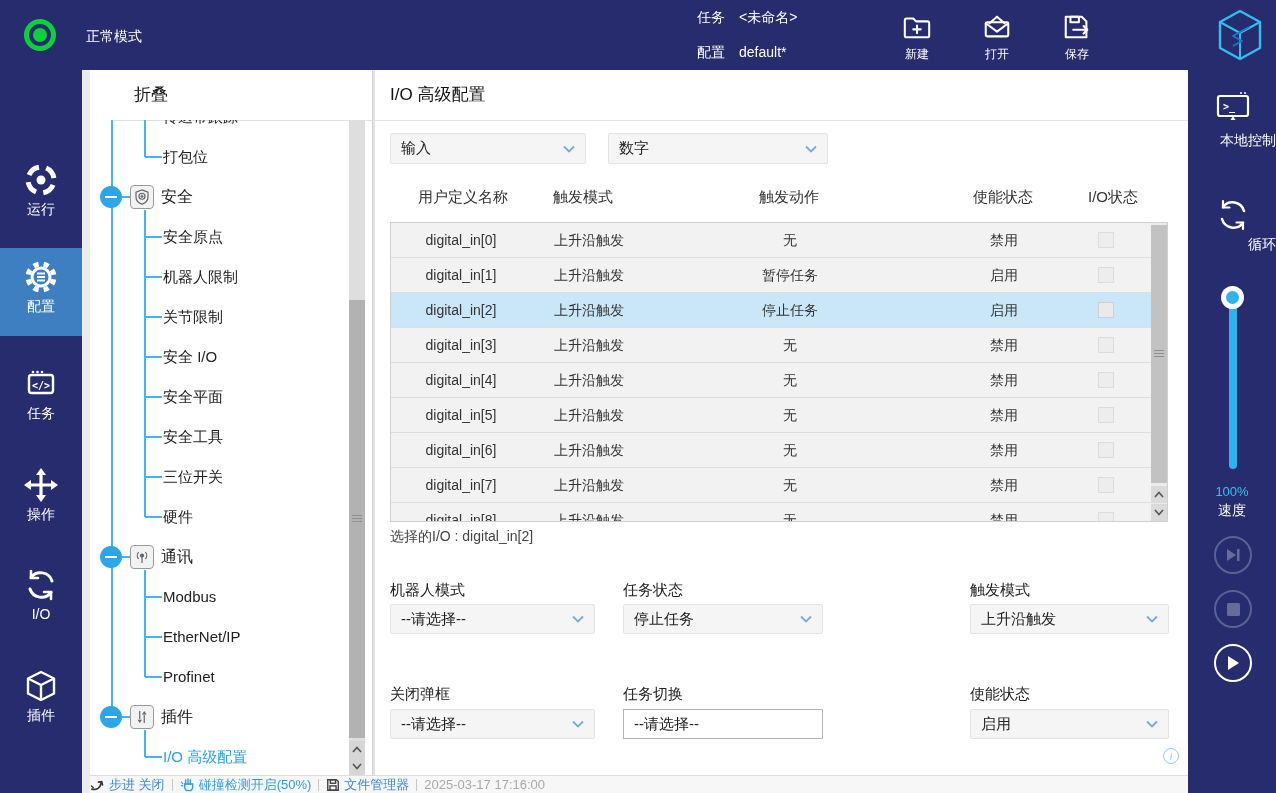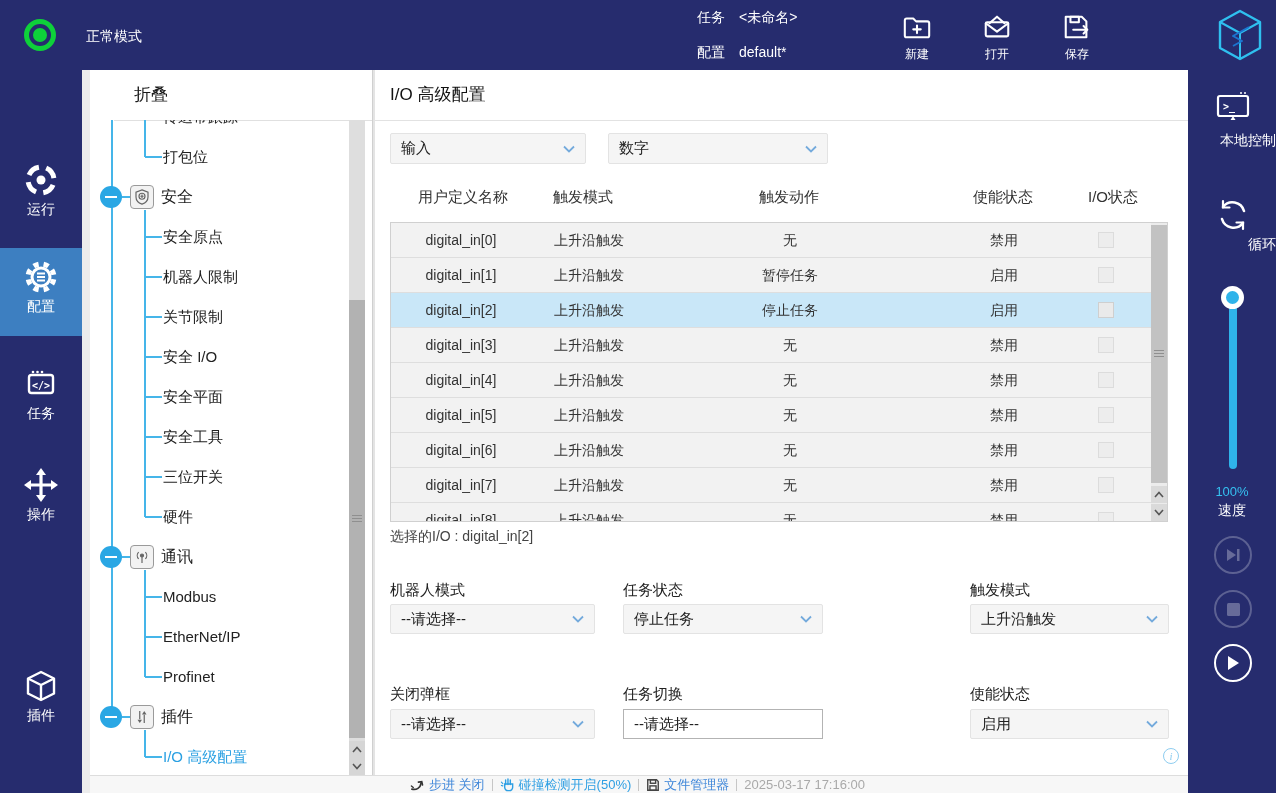--- a/index.html
+++ b/index.html
@@ -63,21 +63,21 @@
   .rb-lbl{position:absolute;width:88px;text-align:right;font-size:14px;}
   .rb-icon{position:absolute;}
   .slider-track{position:absolute;left:41px;top:227px;width:8px;height:172px;background:#2fb3ea;border-radius:4px;cursor:pointer;}
   .slider-knob{position:absolute;left:33px;top:216px;width:23px;height:23px;background:#fff;border-radius:50%;cursor:pointer;}
   .slider-knob>div{position:absolute;left:5px;top:5px;width:13px;height:13px;background:#2fb3ea;border-radius:50%;}
   .speed-val{position:absolute;top:414px;width:88px;text-align:center;color:#35c1f1;font-size:13px;}
   .speed-lbl{position:absolute;top:432px;width:88px;text-align:center;color:#fff;font-size:14px;}
   .pb{position:absolute;left:26px;width:38px;height:38px;border-radius:50%;border:2px solid rgba(255,255,255,.25);box-sizing:border-box;display:flex;align-items:center;justify-content:center;cursor:pointer;}
   .pb-on{border:2.5px solid #fff;}
   
-  .statusbar{position:absolute;left:90px;top:775px;width:1098px;height:18px;background:#f7f7f7;border-top:1px solid #ddd;box-sizing:border-box;display:flex;align-items:center;justify-content:center;gap:7px;padding-right:3px;font-size:13px;}
+  .statusbar{position:absolute;left:90px;top:775px;width:1098px;height:18px;background:#f7f7f7;border-top:1px solid #ddd;box-sizing:border-box;display:flex;align-items:center;justify-content:flex-start;gap:7px;padding-right:3px;font-size:13px;}
   .sb-sep{width:1px;height:12px;background:#c6c6c6;}
   .sb-blue{color:#3e86d9;cursor:pointer;display:flex;align-items:center;gap:4px;}
   .sb-cyan{color:#2e9fe3;cursor:pointer;display:flex;align-items:center;gap:4px;}
   .sb-time{color:#a9a9a9;}
 </style>
 </head>
 <body>
 
 <div id="app">
 
@@ -178,20 +178,31 @@
           <path d="M18 8v20M8 18h20" stroke="#fff" stroke-width="3.2"></path>
           <path d="M18 1l5 7h-10z"></path>
             <path d="M18 35l-5-7h10z"></path>
           <path d="M1 18l7-5v10z"></path>
             <path d="M35 18l-7 5V13z"></path>
         </svg>
       </span>
       <div class="lbl">操作</div>
     </div>
 
+    <div class="nav-item" style="top:497px;">
+      <span>
+        <svg width="36" height="36" viewBox="0 0 36 36" fill="none" stroke="#fff" stroke-width="3" stroke-linecap="round">
+          <path d="M29 14a12 12 0 0 0-21-3.5"></path>
+          <path d="M7 22a12 12 0 0 0 21 3.5"></path>
+          <path d="M8 4v7h7" stroke-width="2.6"></path>
+          <path d="M28 32v-7h-7" stroke-width="2.6"></path>
+        </svg>
+      </span>
+      <div class="lbl">I/O</div>
+    </div>
 
     <div class="nav-item" style="top:598px;">
       <span>
         <svg width="36" height="36" viewBox="0 0 36 36" fill="none" stroke="#fff" stroke-width="2.4" stroke-linejoin="round">
           <path d="M18 4l13 6.5v15L18 32 5 25.5v-15z"></path>
           <path d="M5 10.5l13 6.5 13-6.5M18 17v15"></path>
         </svg>
       </span>
       <div class="lbl">插件</div>
     </div>

